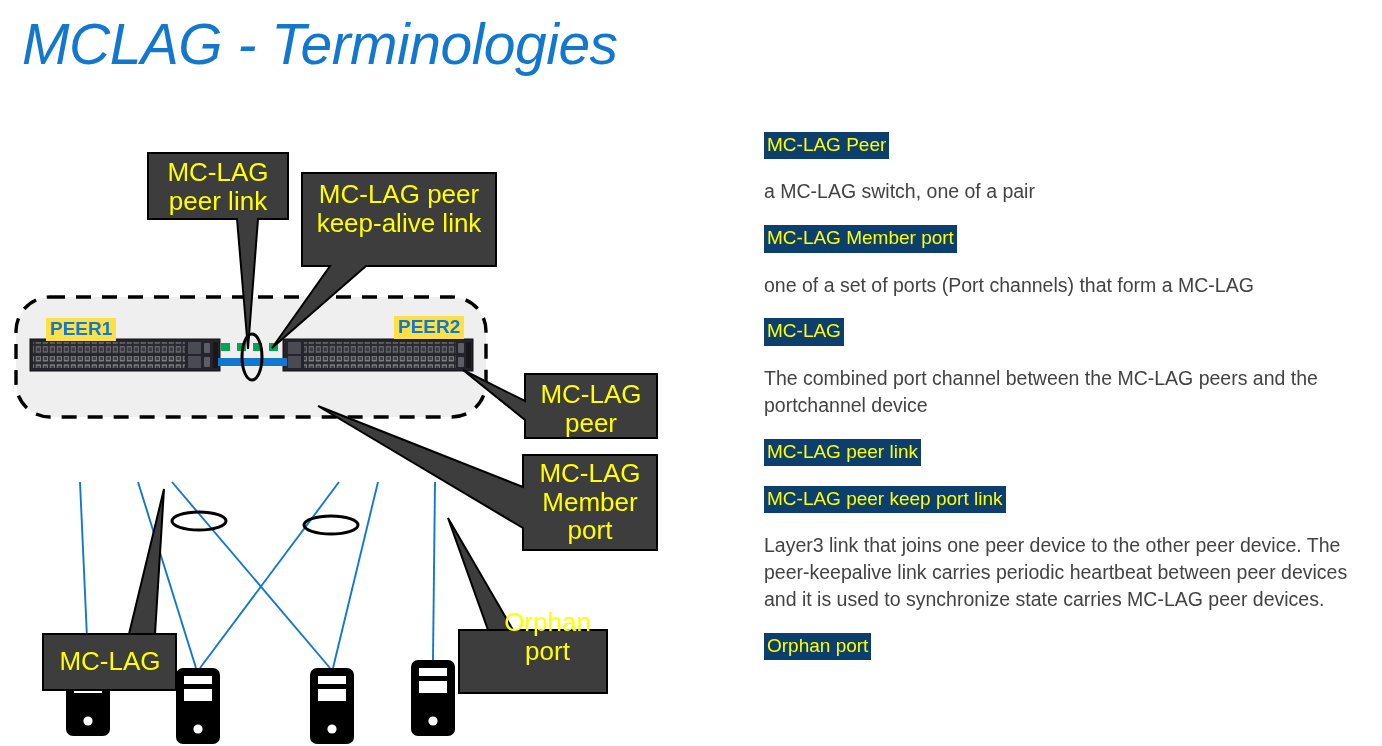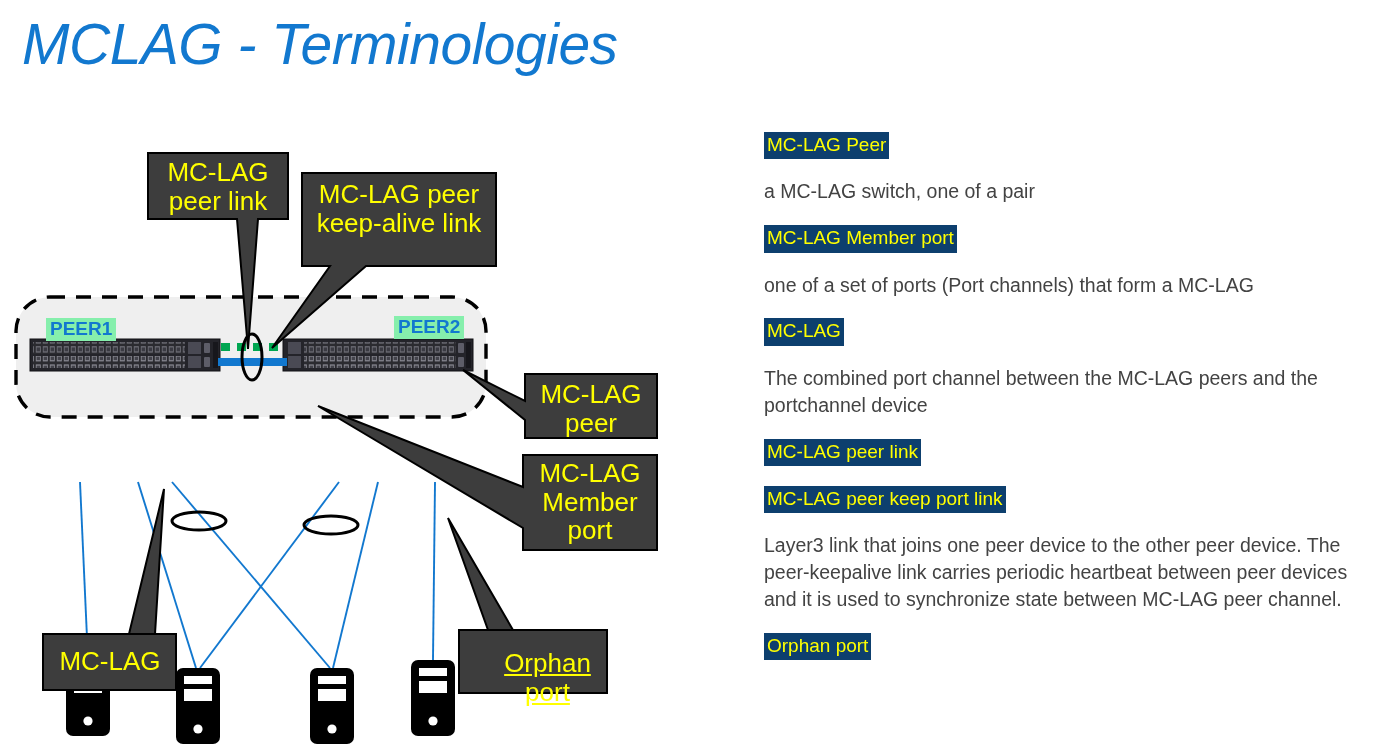--- a/index.html
+++ b/index.html
@@ -54,21 +54,21 @@
     font-size: 26px;
     line-height: 1.1;
     text-align: center;
     font-weight: 400;
     white-space: pre-line;
     pointer-events: none;
   }
 
   .peer-tag {
     position: absolute;
-    background: #86efac;
+    background: #fde047;
     color: #1278cf;
     font-weight: bold;
     font-size: 19px;
     line-height: 1.05;
     padding: 1px 4px 2px 4px;
     white-space: nowrap;
   }
 
   
   #terms-panel {
@@ -239,21 +239,21 @@
 
   <div class="callout-label" style="left:527px; top:260px; width:128px;">MC-LAG
 peer</div>
 
   <div class="callout-label" style="left:525px; top:339px; width:130px;">MC-LAG
 Member
 port</div>
 
   <div class="callout-label" style="left:45px; top:527px; width:130px;">MC-LAG</div>
 
-  <div class="callout-label" style="left:461px; top:529px; width:173px;text-decoration:underline;">Orphan
+  <div class="callout-label" style="left:461px; top:488px; width:173px;">Orphan
 port</div>
 </div>
 
 <div id="terms-panel">
 
   <div class="term-block">
     <div class="term-heading">MC-LAG Peer</div>
     <div class="term-body">a MC-LAG switch, one of a pair</div>
   </div>
 
@@ -266,20 +266,20 @@
     <div class="term-heading">MC-LAG</div>
     <div class="term-body">The combined port channel between the MC-LAG peers and the portchannel device</div>
   </div>
 
   <div class="term-block">
     <div class="term-heading">MC-LAG peer link</div>
   </div>
 
   <div class="term-block">
     <div class="term-heading">MC-LAG peer keep port link</div>
-    <div class="term-body">Layer3 link that joins one peer device to the other peer device. The peer-keepalive link carries periodic heartbeat between peer devices and it is used to synchronize state between MC-LAG peer channel.</div>
+    <div class="term-body">Layer3 link that joins one peer device to the other peer device. The peer-keepalive link carries periodic heartbeat between peer devices and it is used to synchronize state carries MC-LAG peer devices.</div>
   </div>
 
   <div class="term-block">
     <div class="term-heading">Orphan port</div>
   </div>
 
 </div>
 
 </body></html>

